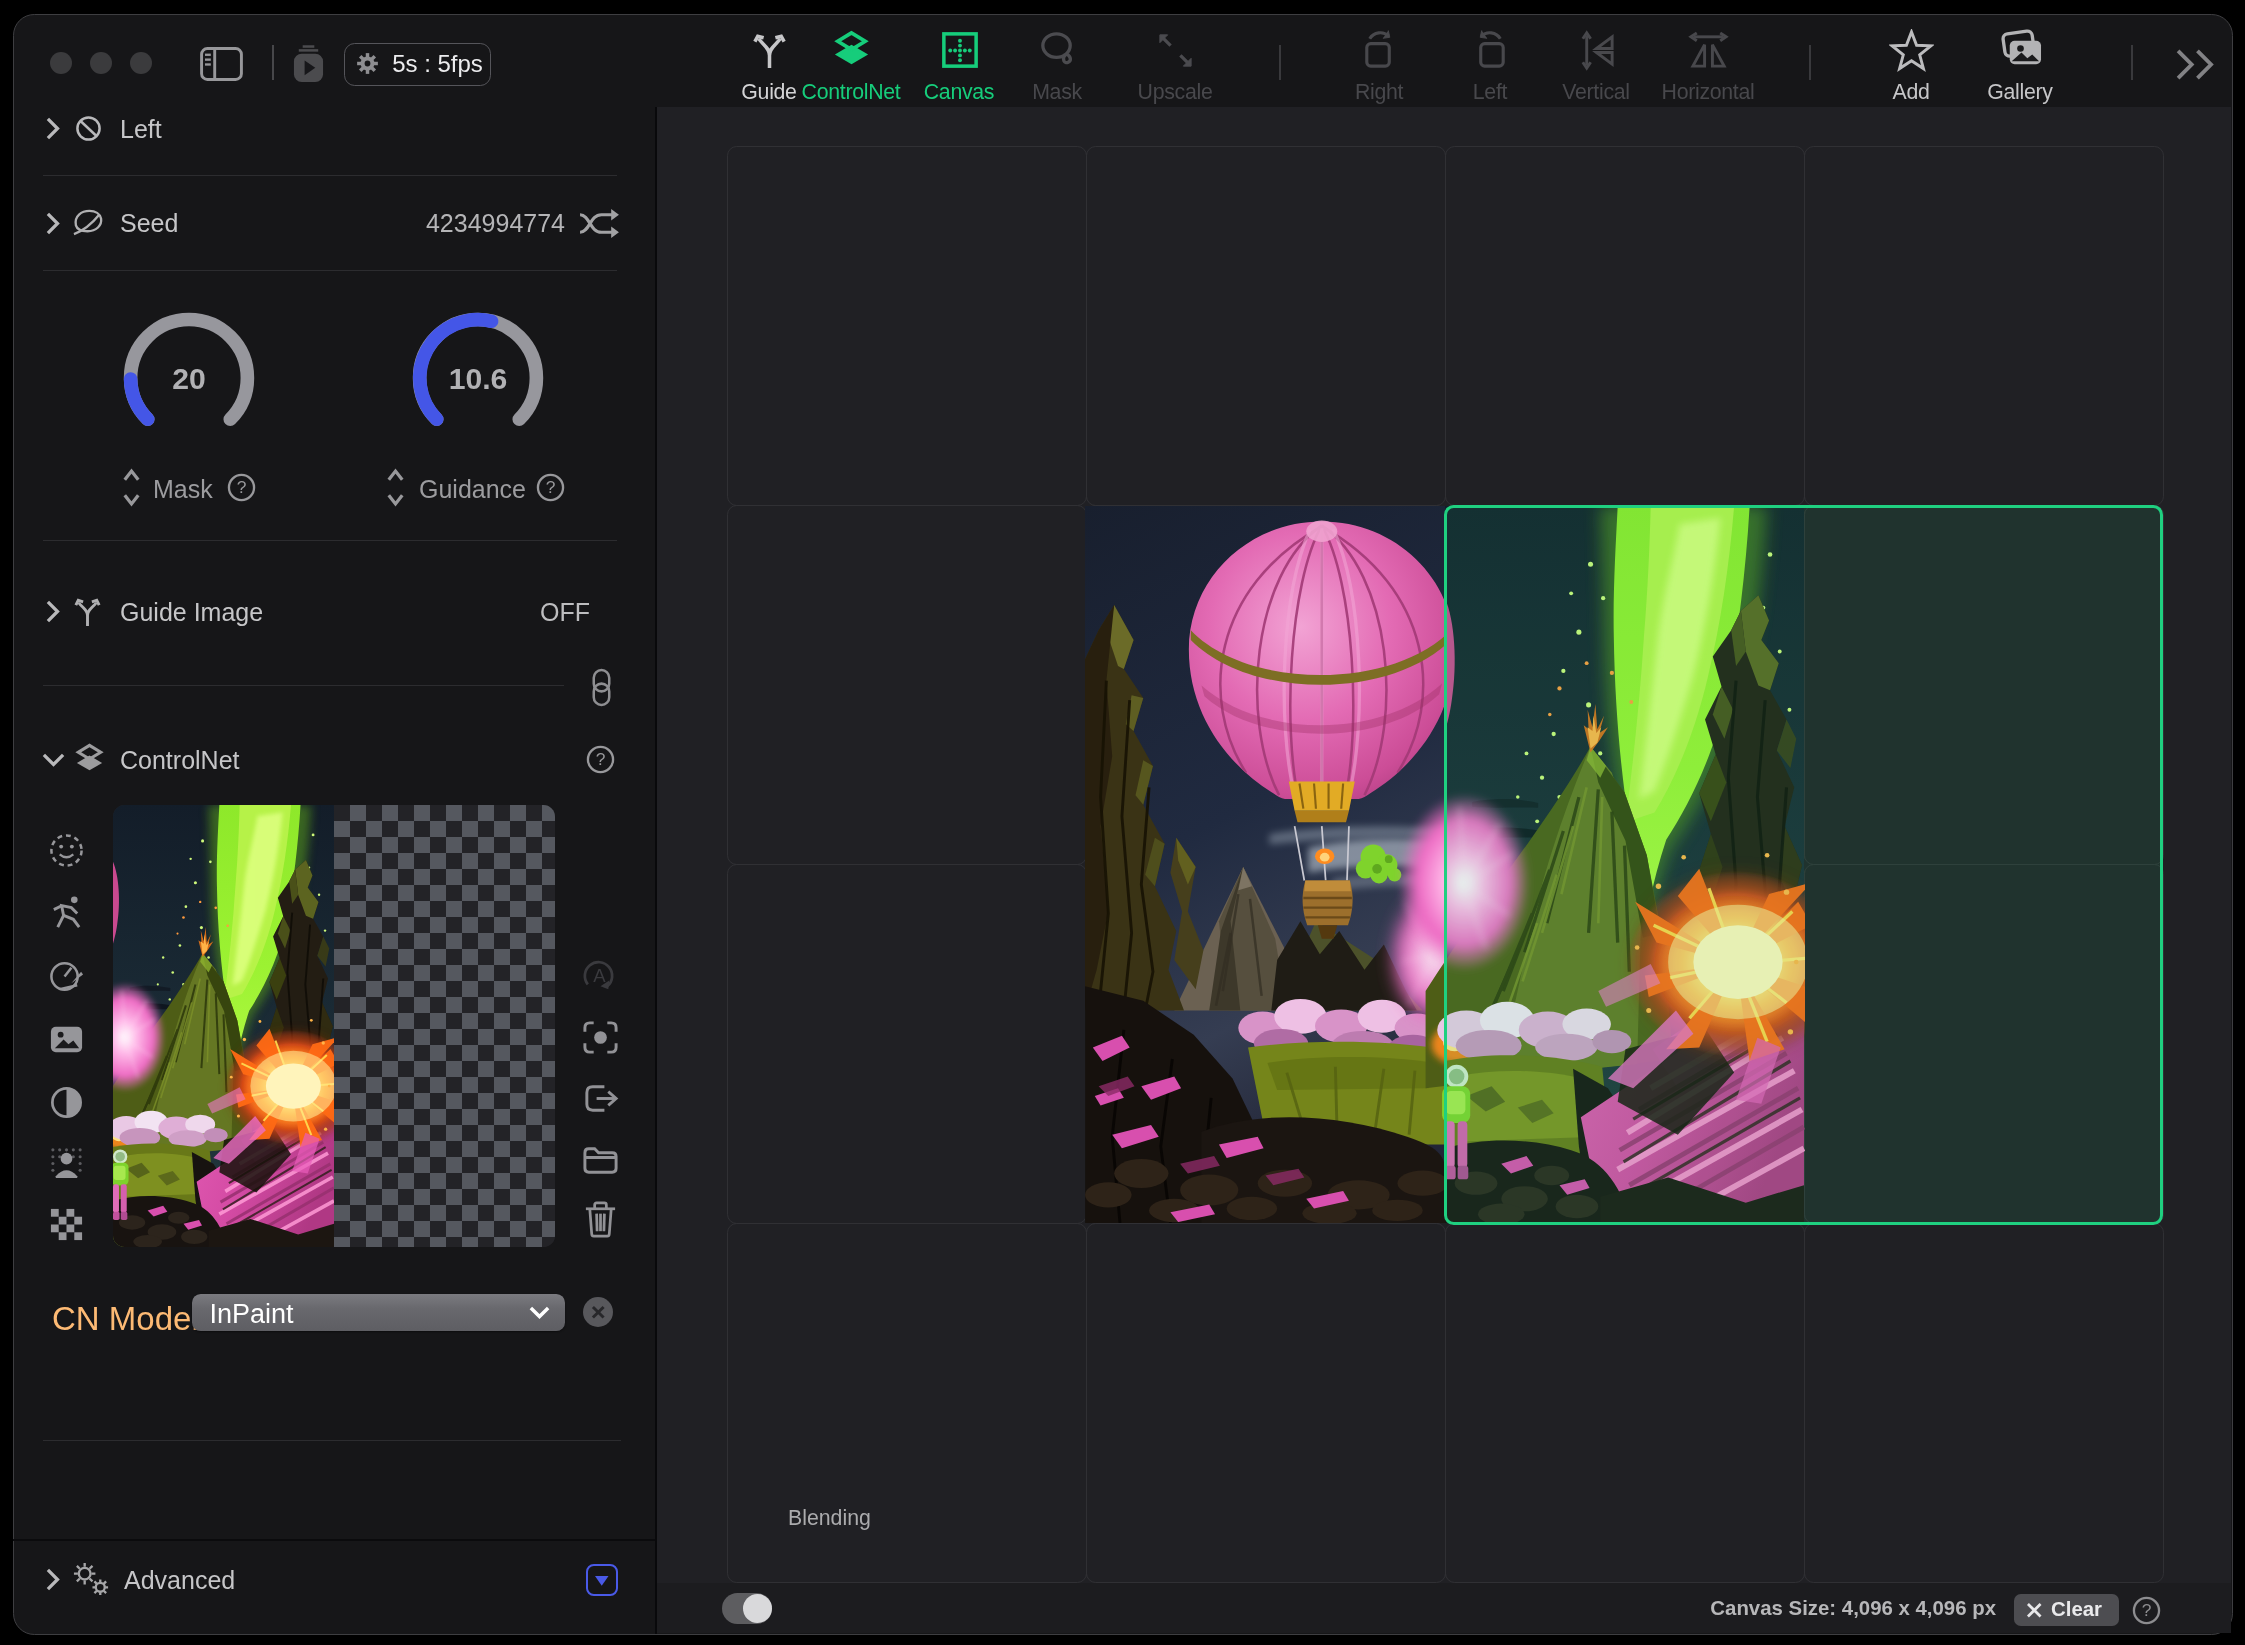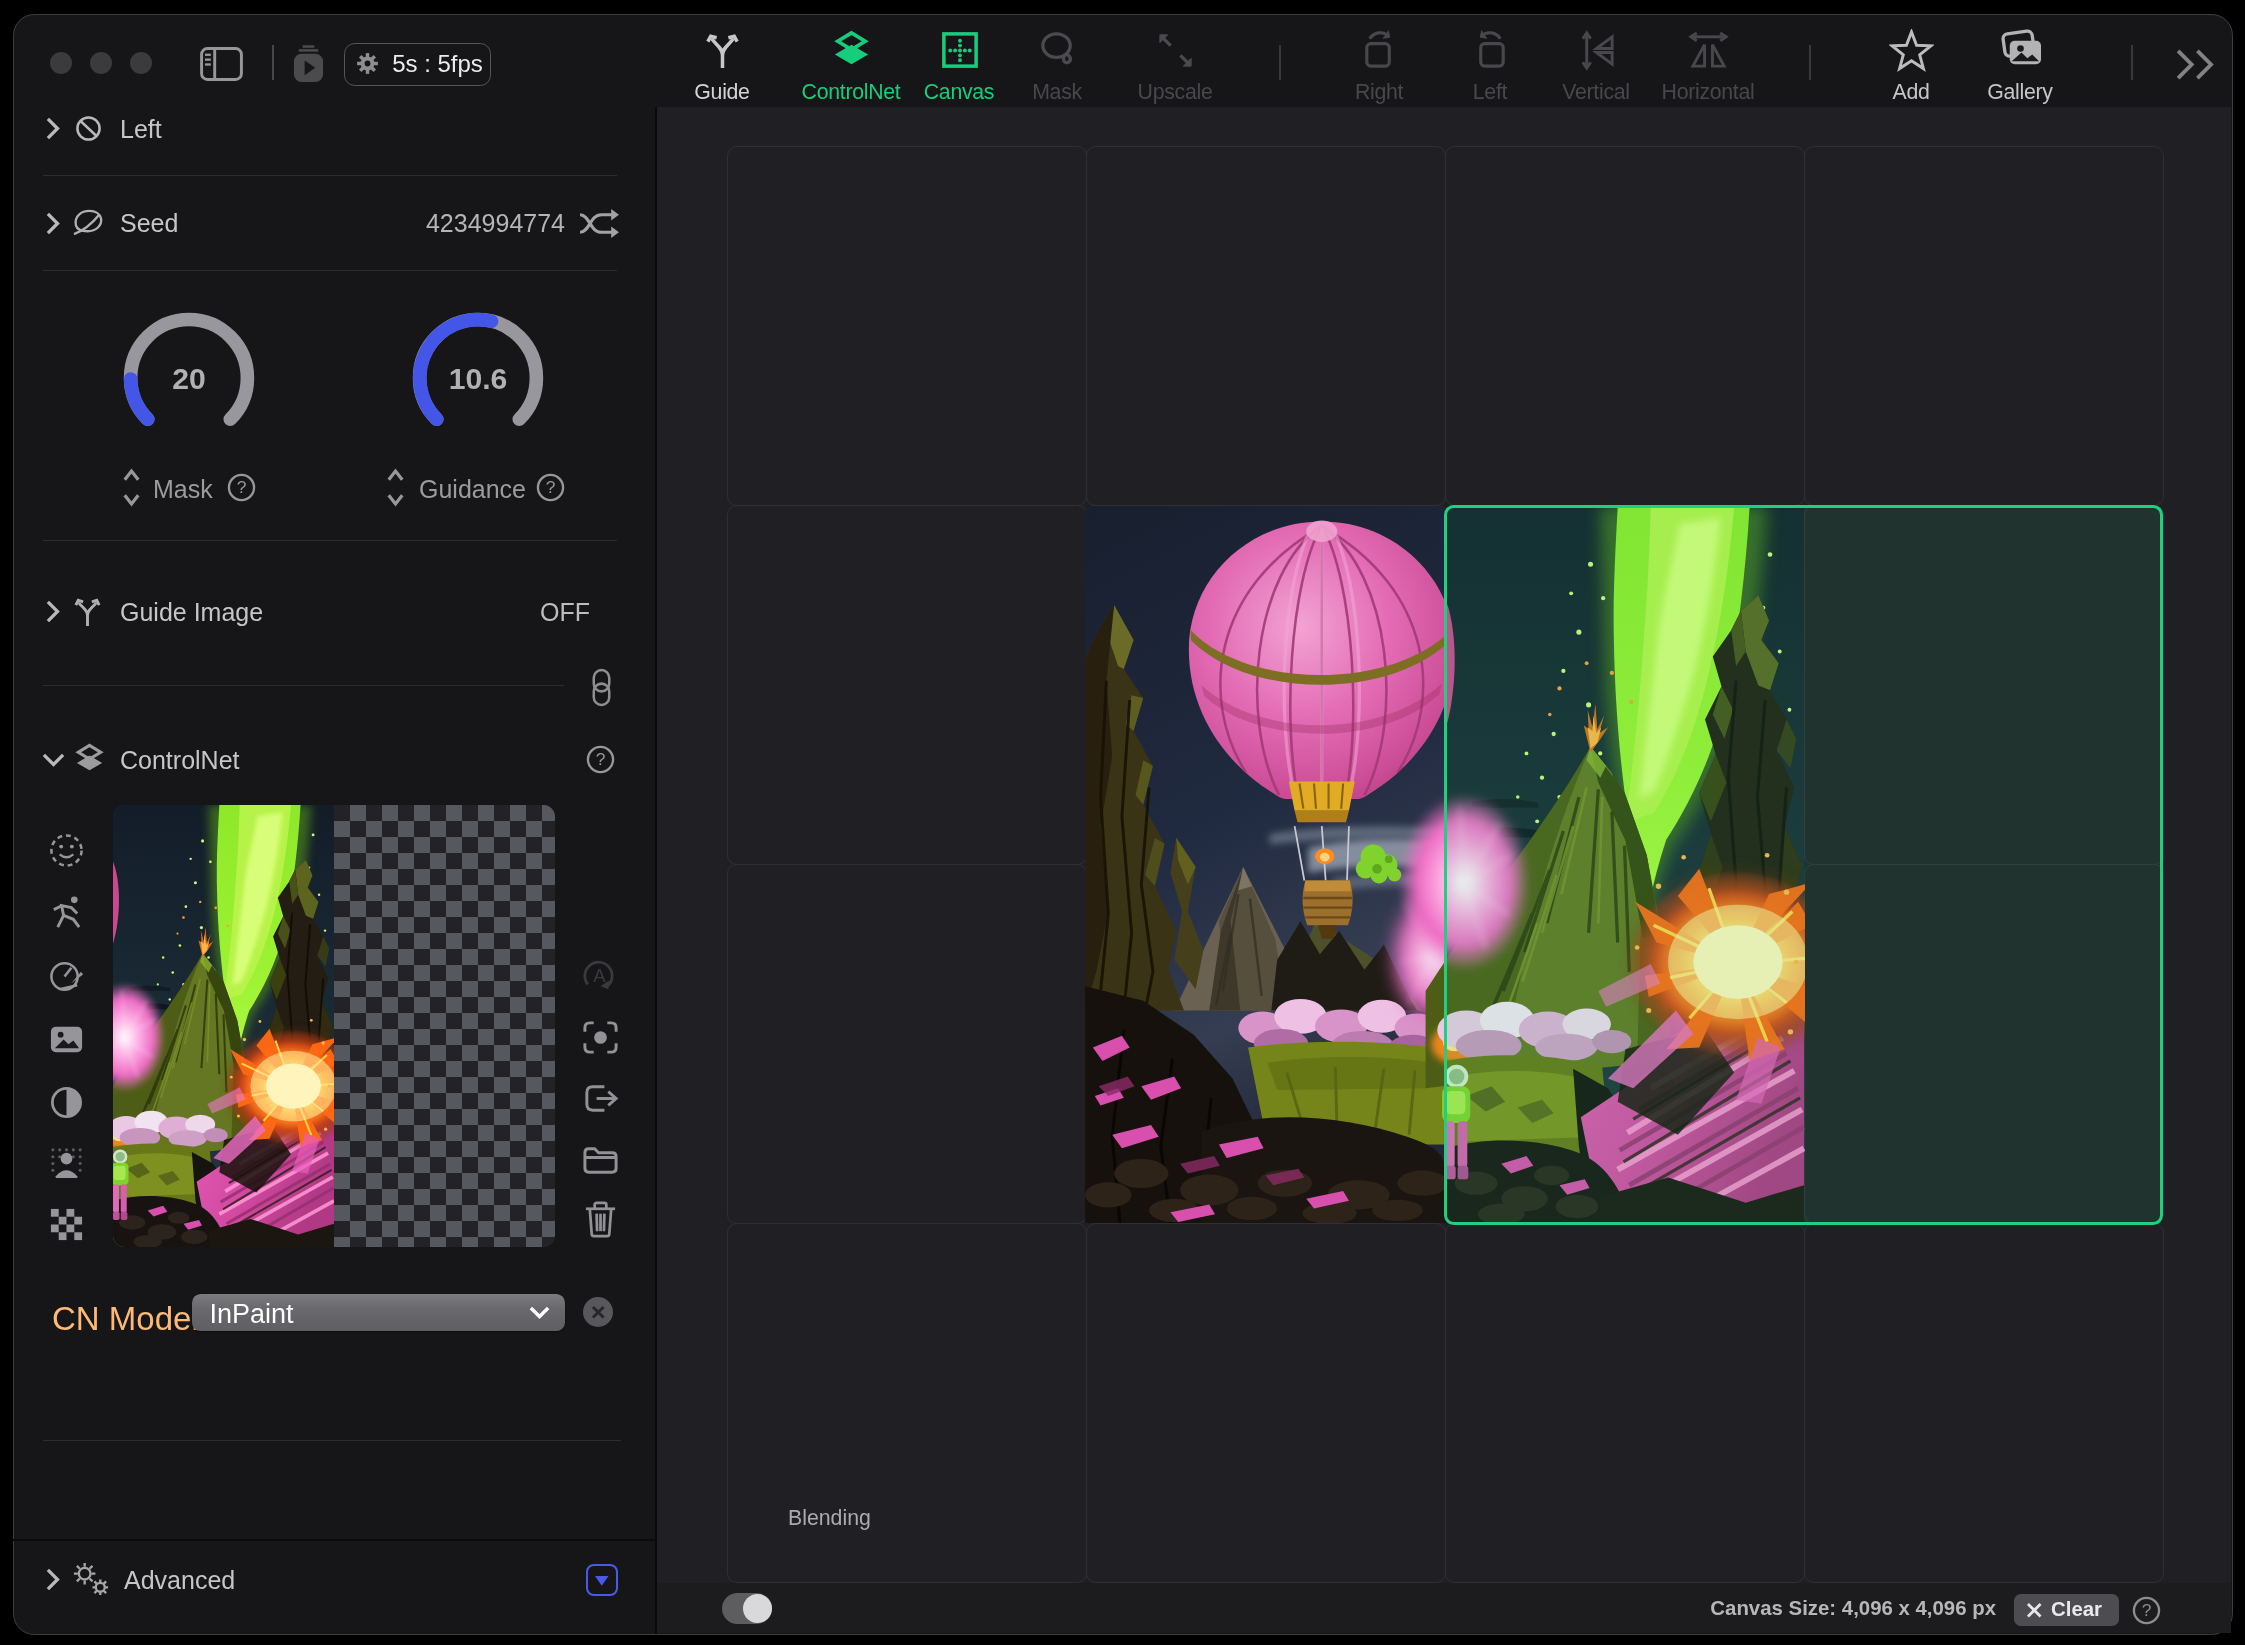--- a/index.html
+++ b/index.html
@@ -85,21 +85,21 @@
       <line x1="5.4" y1="5.4" x2="8.6" y2="8.6"></line>
         <line x1="17.4" y1="17.4" x2="20.6" y2="20.6"></line>
       <line x1="5.4" y1="20.6" x2="8.6" y2="17.4"></line>
         <line x1="17.4" y1="8.6" x2="20.6" y2="5.4"></line>
     </g>
     <circle cx="13" cy="13" r="3" fill="#161618"></circle>
   </g>
 </svg>
 <div class="abs" style="left:380px;top:50px;width:115px;color:#ececee;text-align:center;white-space:nowrap;font-size:24px;">5s : 5fps</div>
 
-<div class="tbtn" style="left:664px">
+<div class="tbtn" style="left:711px">
   <svg width="43" height="43" viewBox="0 0 44 44">
       <g stroke="#c7c7c9" stroke-width="3.6" fill="none">
     <path d="M22,40 L22,27 M22,27 C22,19 16,17 11,10 M22,27 C22,19 28,17 33,10"></path>
     <path d="M7,13 L10,7.5 L16,9" fill="none"></path>
         <path d="M37,13 L34,7.5 L28,9" fill="none"></path>
   </g>
     </svg>
   <span class="lbl" style="color:#d4d4d6">Guide</span>
 </div>
 <div class="tbtn" style="left:793px">

